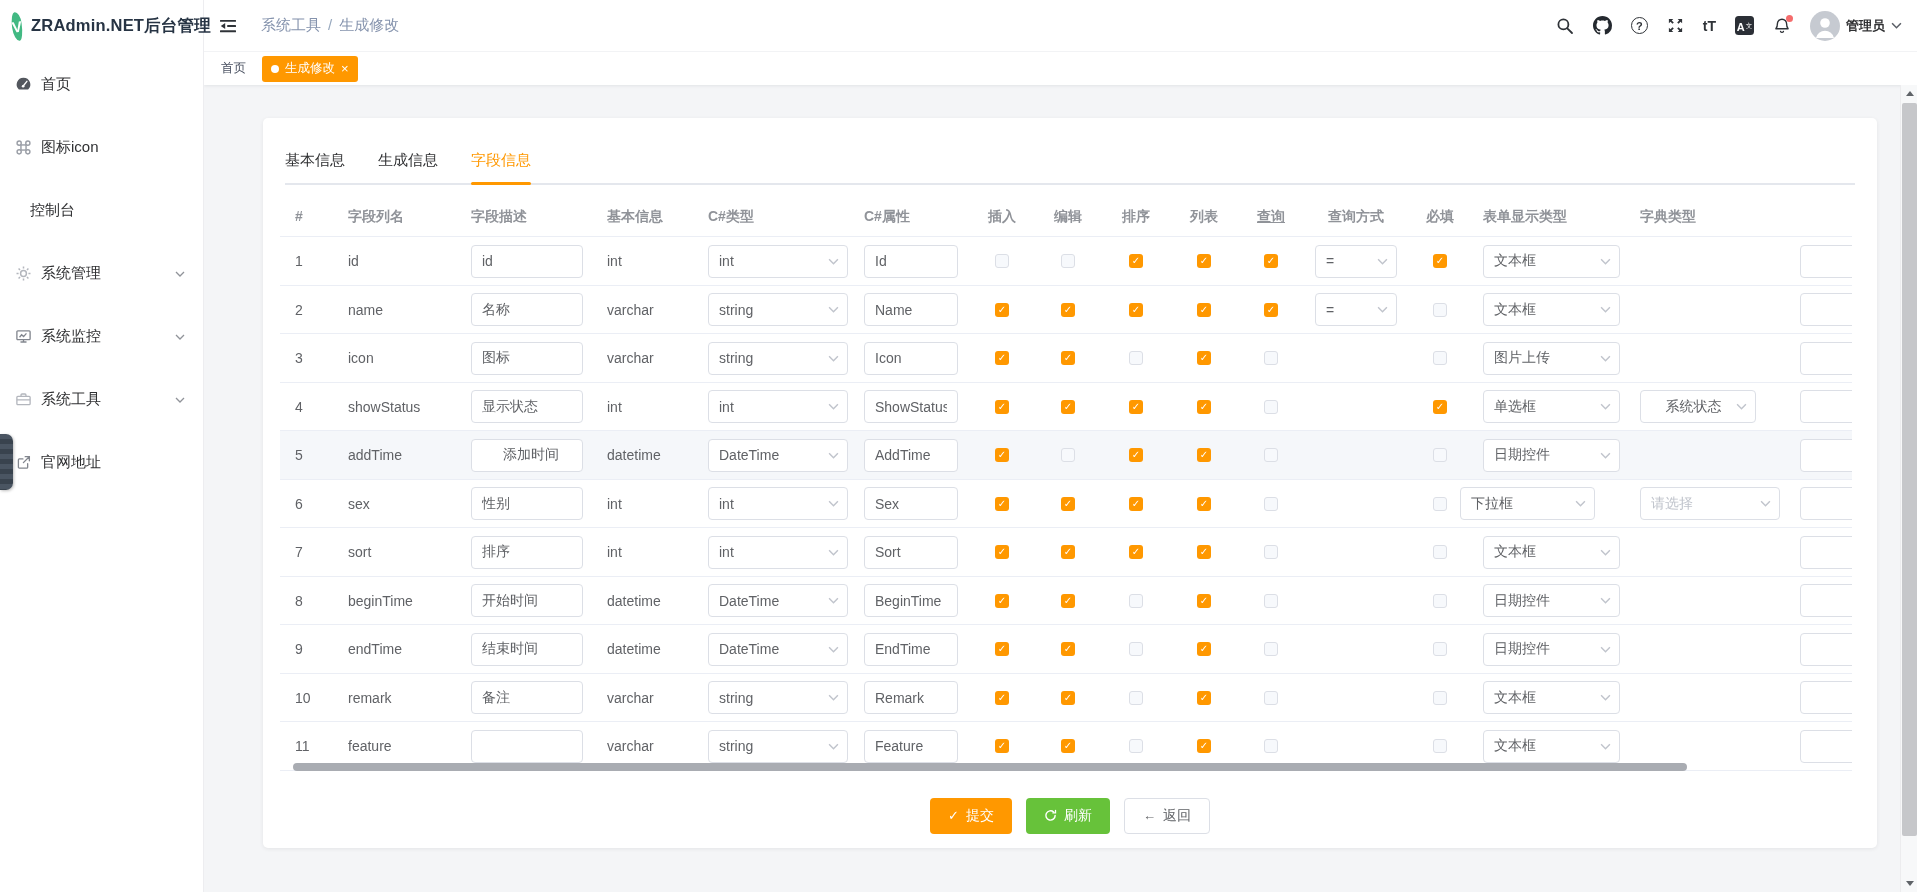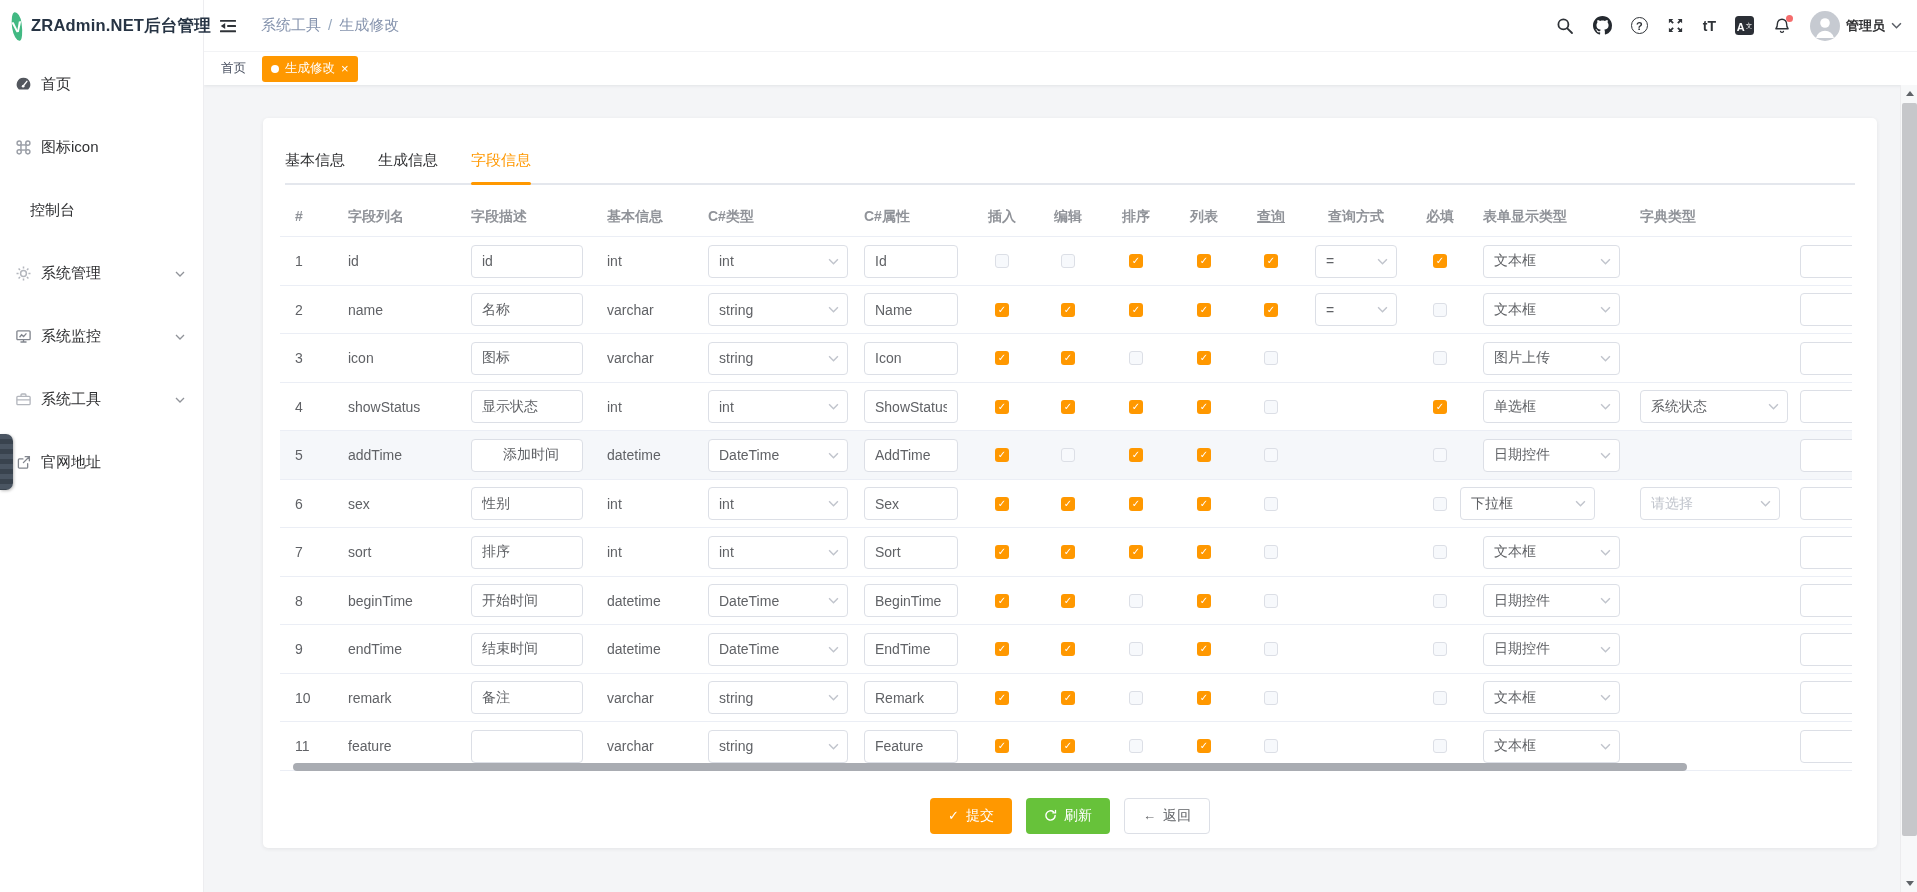--- a/index.html
+++ b/index.html
@@ -387,21 +387,21 @@
             <div class="cb on" style="left: 849px;">✓</div>
             <div class="cb on" style="left: 917px;">✓</div>
             <div class="cb off" style="left: 984px;"></div>
             <div class="cb on" style="left: 1153px;">✓</div>
             <div class="sel" style="left: 1203px; width: 137px;">
               <span class="sval">单选框</span>
               <svg viewBox="0 0 10 6" width="11" height="7" fill="none" stroke="#c0c4cc" stroke-width="1.3">
                 <path d="M1 1l4 4 4-4"></path>
               </svg>
             </div>
-            <div class="sel" style="left: 1360px; width: 148px;">
+            <div class="sel" style="left: 1360px; width: 116px; text-align: center;">
               <span class="sval">系统状态</span>
               <svg viewBox="0 0 10 6" width="11" height="7" fill="none" stroke="#c0c4cc" stroke-width="1.3">
                 <path d="M1 1l4 4 4-4"></path>
               </svg>
             </div>
             <input class="inp" style="left: 1520px; width: 110px;">
           </div>
           <div class="trow hl">
             <div class="cell" style="left: 15px; width: 45px;">5</div>
             <div class="cell" style="left: 68px; width: 115px;">addTime</div>

